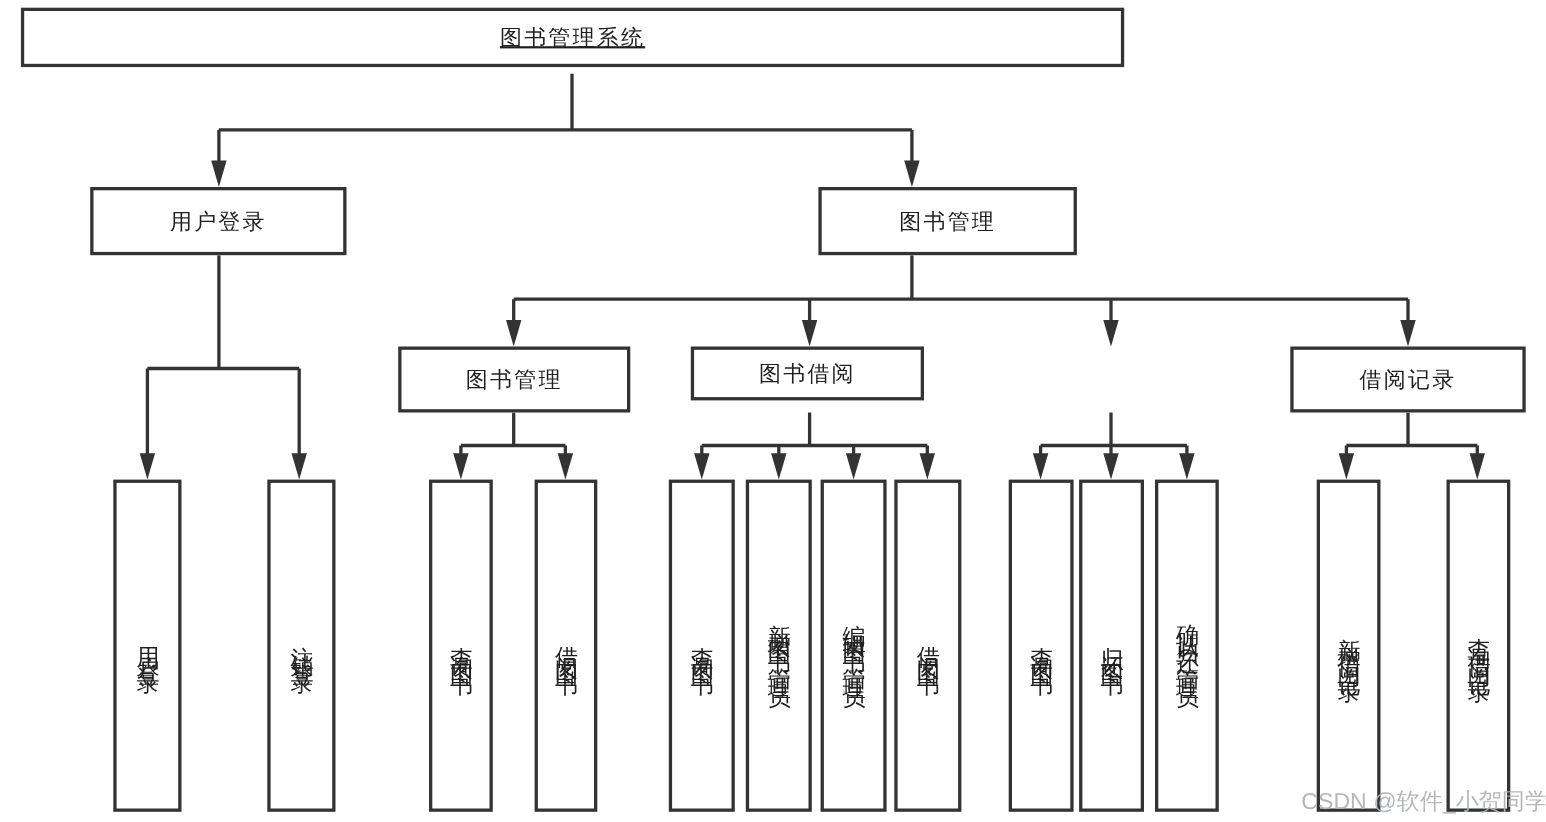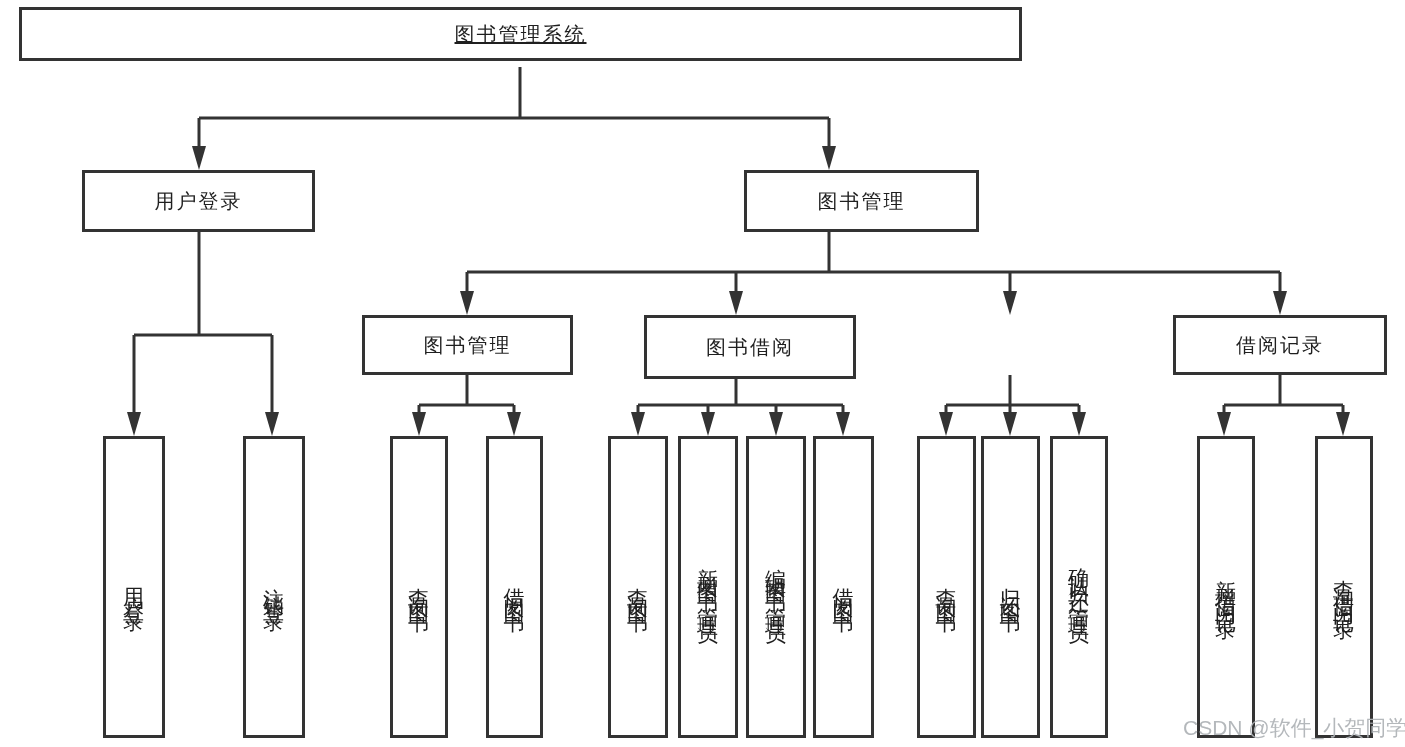--- a/index.html
+++ b/index.html
@@ -129,21 +129,21 @@
   <div class="node h-node" style="left:82px;top:170px;width:233px;height:62px;">
     <span>用户登录</span>
   </div>
   <div class="node h-node" style="left:744px;top:170px;width:235px;height:62px;">
     <span>图书管理</span>
   </div>
 
   <div class="node h-node" style="left:362px;top:315px;width:211px;height:60px;">
     <span>图书管理</span>
   </div>
-  <div class="node h-node" style="left:644px;top:315px;width:212px;height:64px;">
+  <div class="node h-node" style="left:628px;top:315px;width:212px;height:49px;">
     <span>图书借阅</span>
   </div>
   <div class="node h-node" style="left:1173px;top:315px;width:214px;height:60px;">
     <span>借阅记录</span>
   </div>
 
   <div class="node v-node" style="left:103px;width:62px;">
     <span>用户登录</span>
   </div>
   <div class="node v-node" style="left:243px;width:62px;">

